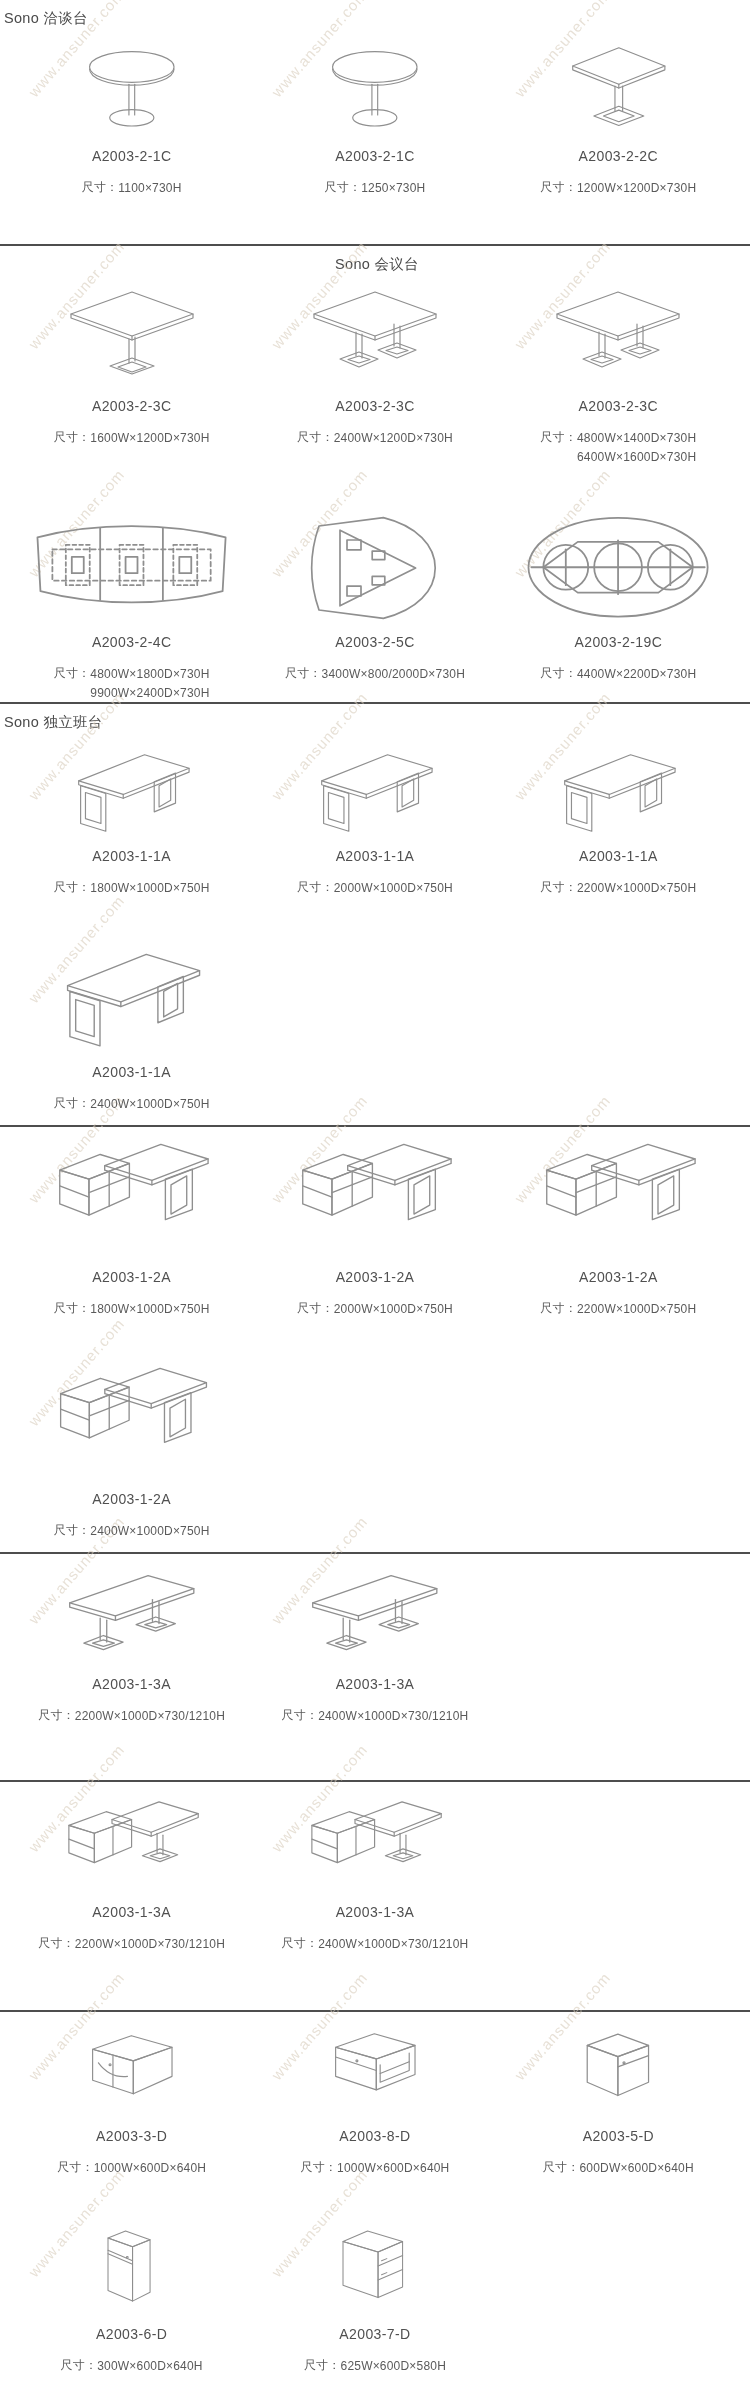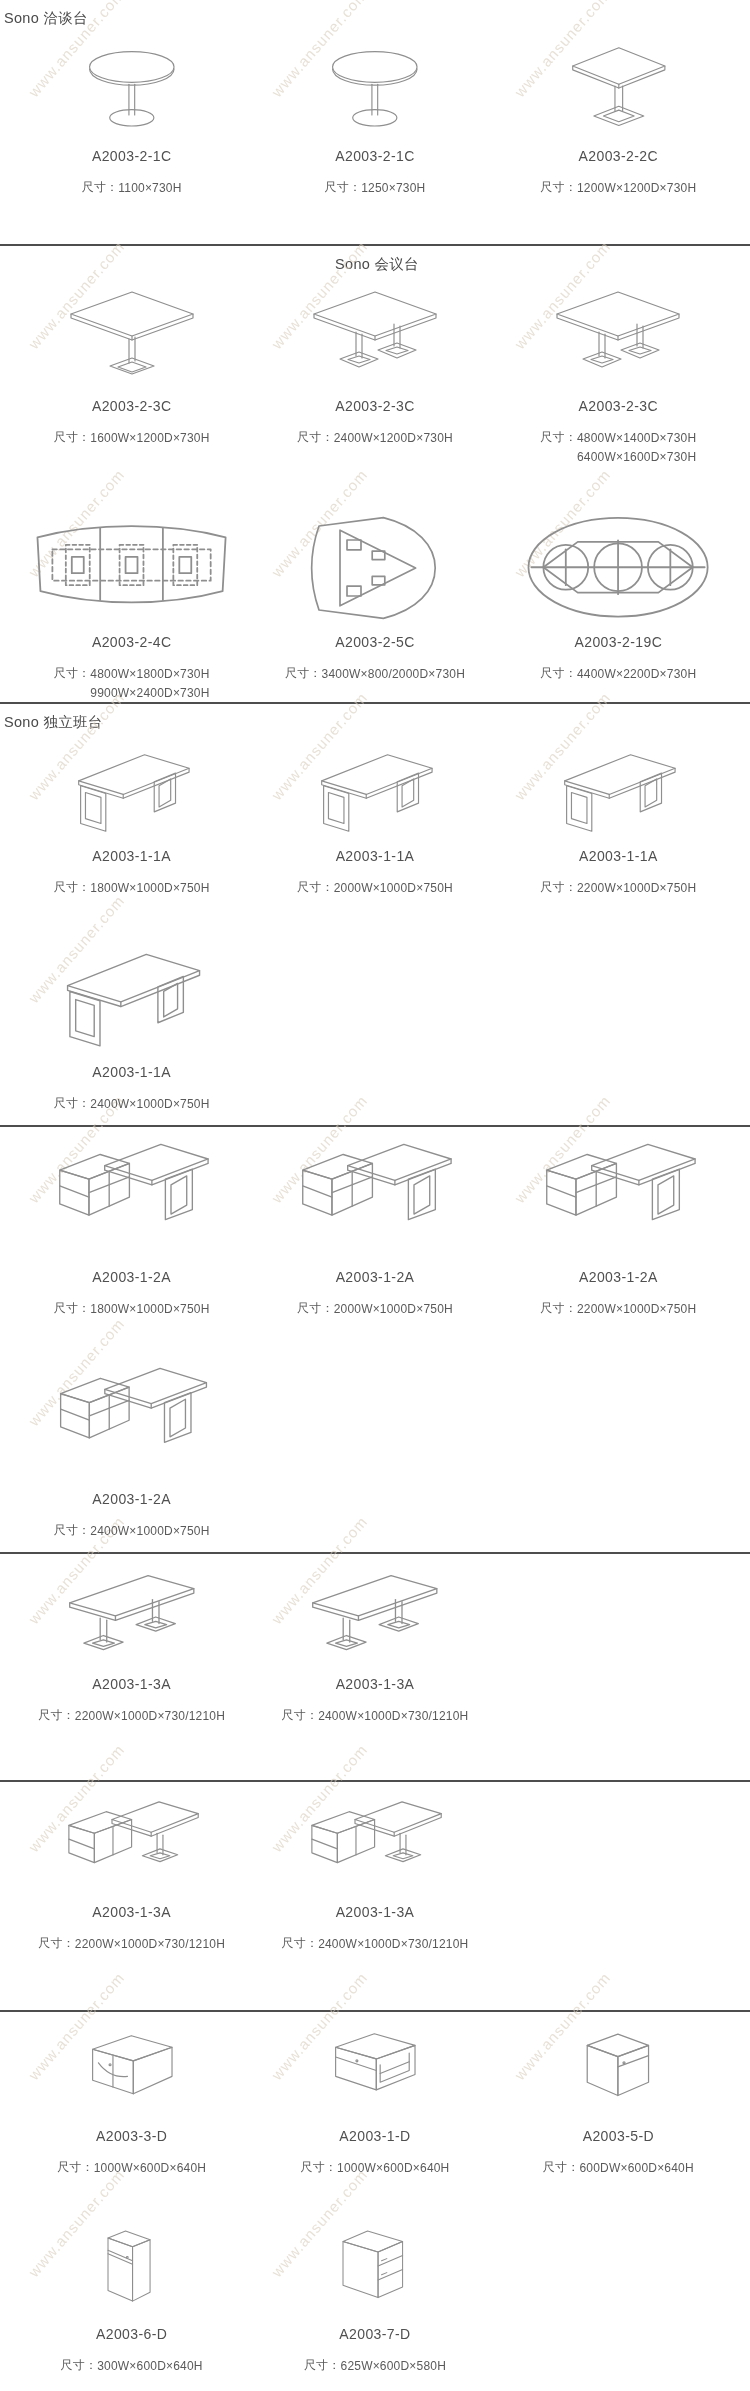--- a/index.html
+++ b/index.html
@@ -617,21 +617,21 @@
                 <polygon points="12,22 52,8 94,20 54,34"></polygon>
                 <polygon points="12,22 12,52 54,66 54,34"></polygon>
                 <polygon points="54,34 94,20 94,50 54,66"></polygon>
                 <line x1="12" y1="32" x2="54" y2="46"></line>
                 <circle cx="34" cy="36" r="1"></circle>
                 <polyline points="58,40 58,58 88,46 88,28"></polyline>
                 <line x1="58" y1="49" x2="88" y2="37"></line>
               </g>
             </svg>
           </div>
-          <div class="model">A2003-1-D</div>
+          <div class="model">A2003-8-D</div>
           <div class="dims">
             <span class="dims-label">尺寸：</span>
             <span class="dims-lines">
               <span>1000W×600D×640H</span>
             </span>
           </div>
         </div>
         <div class="cell">
           <span class="watermark">www.ansuner.com</span>
           <div class="art" style="height: 92px;">

